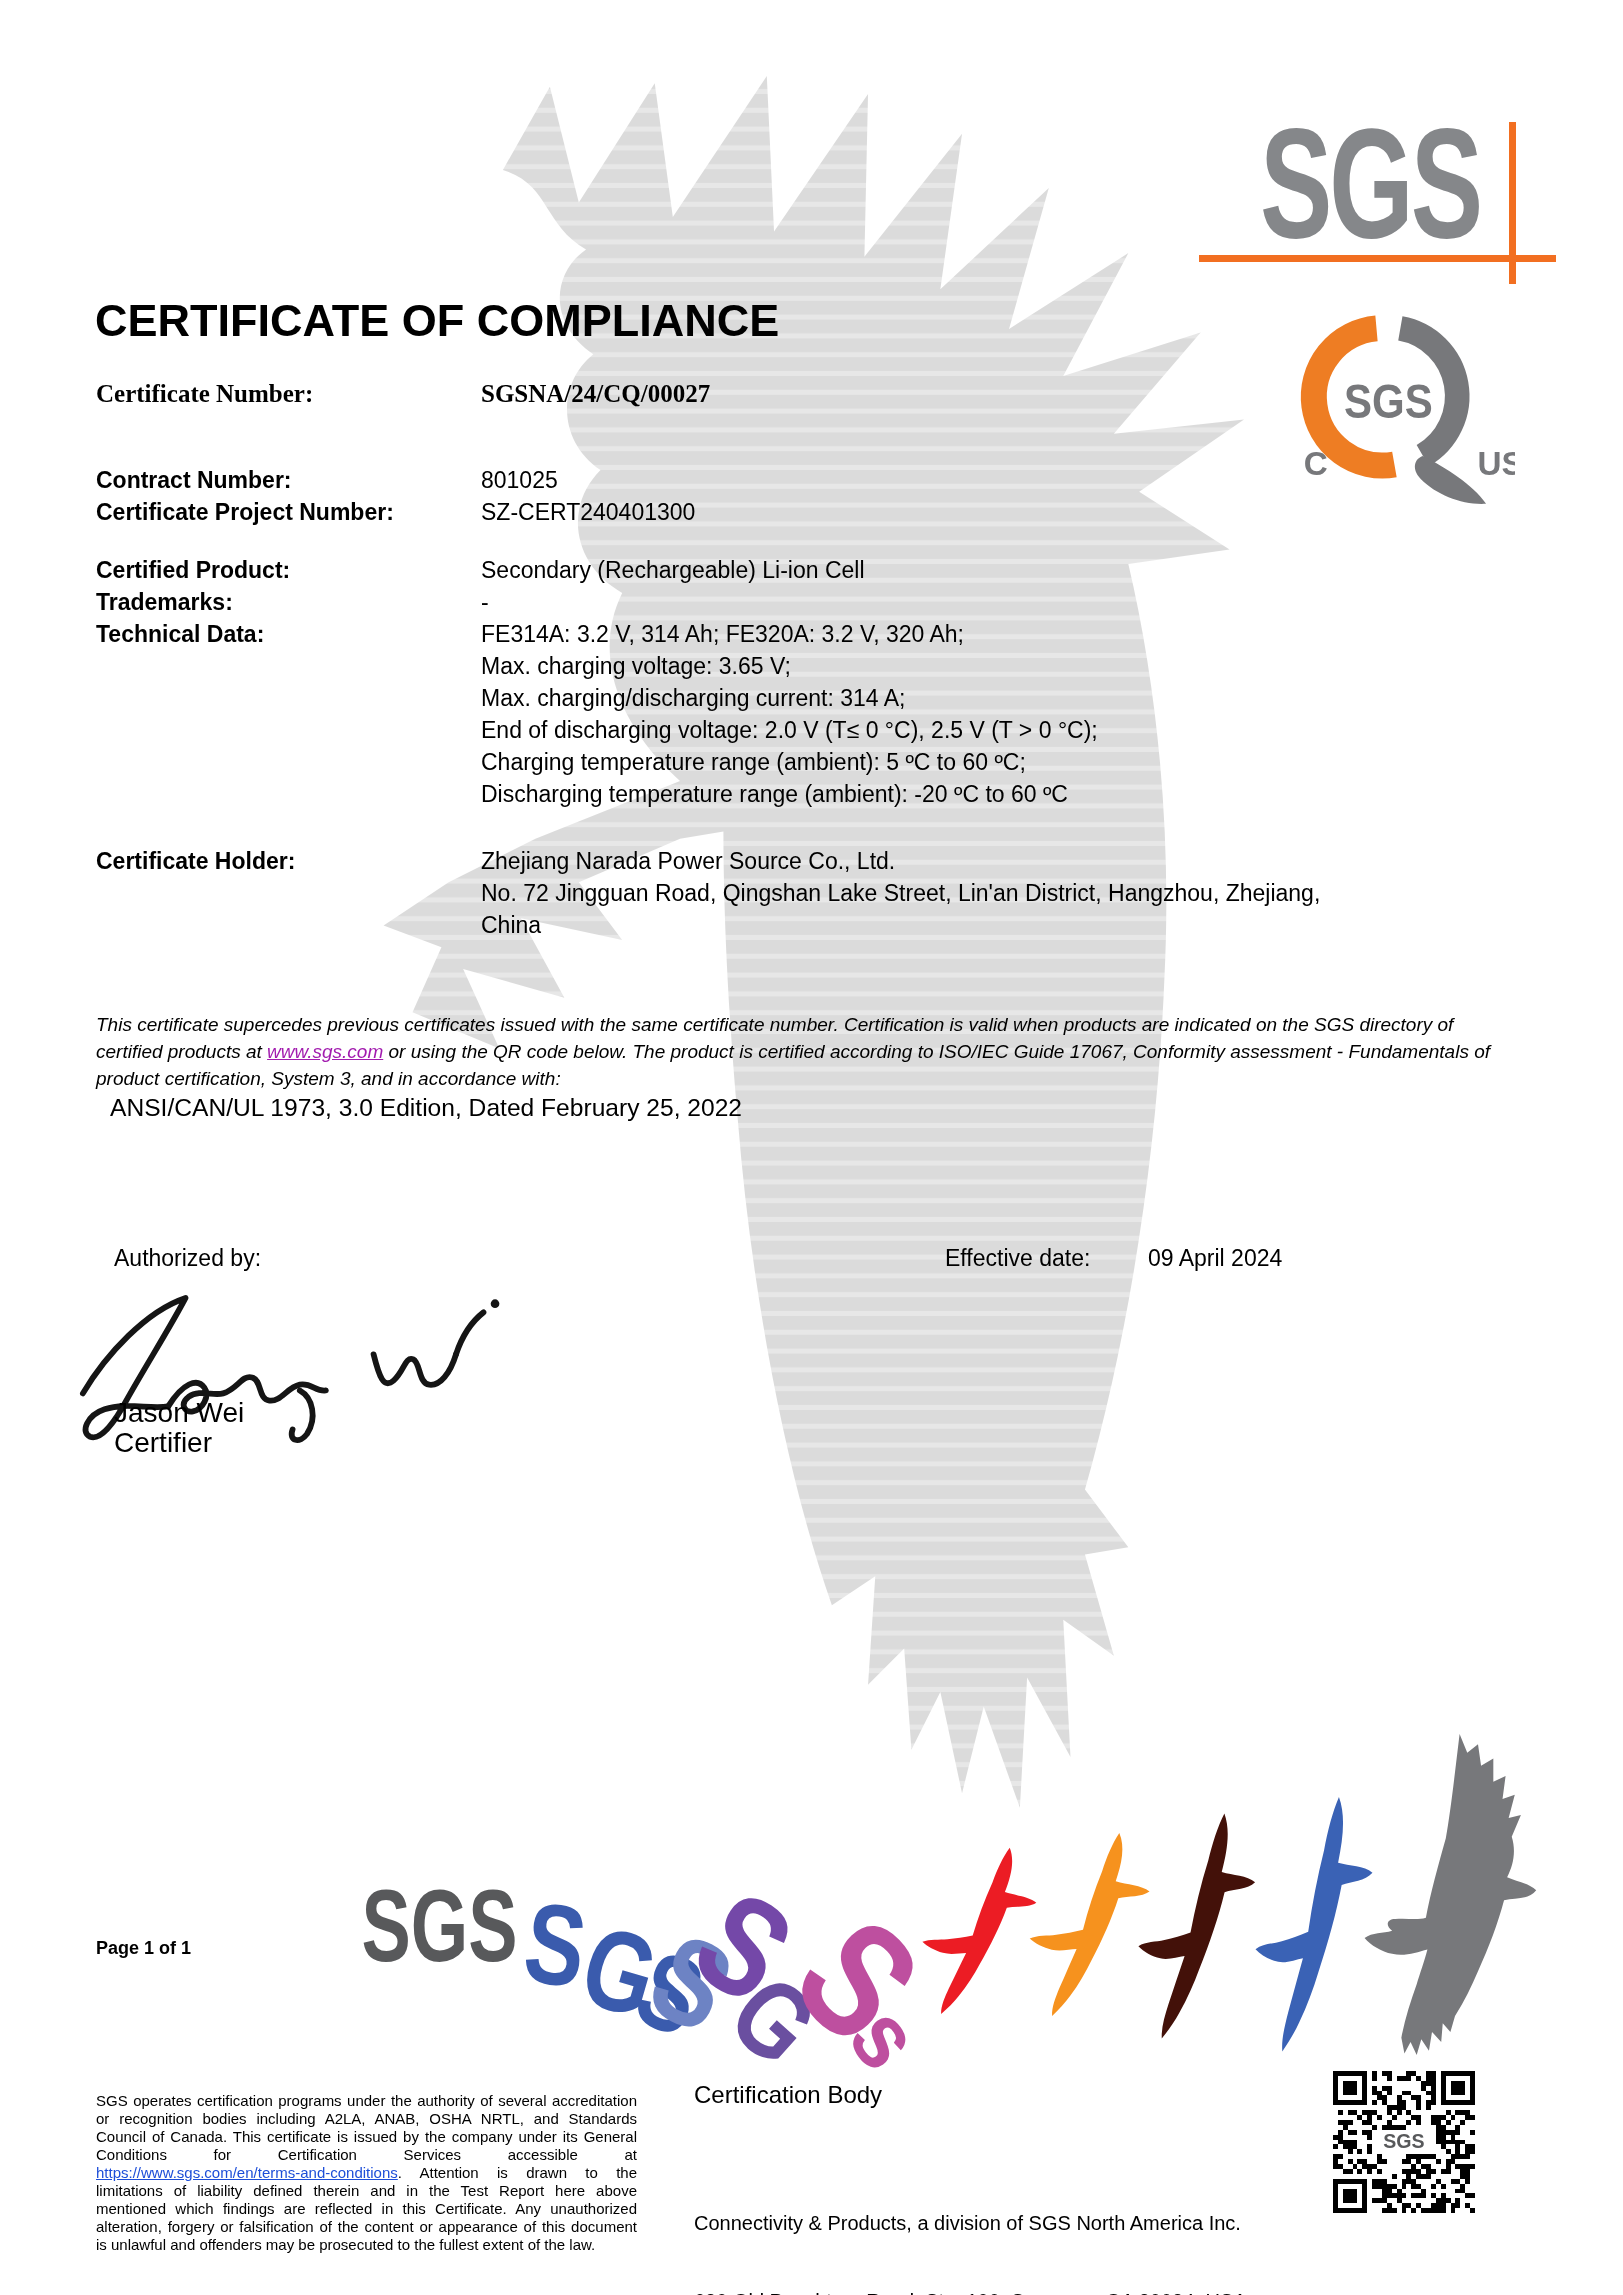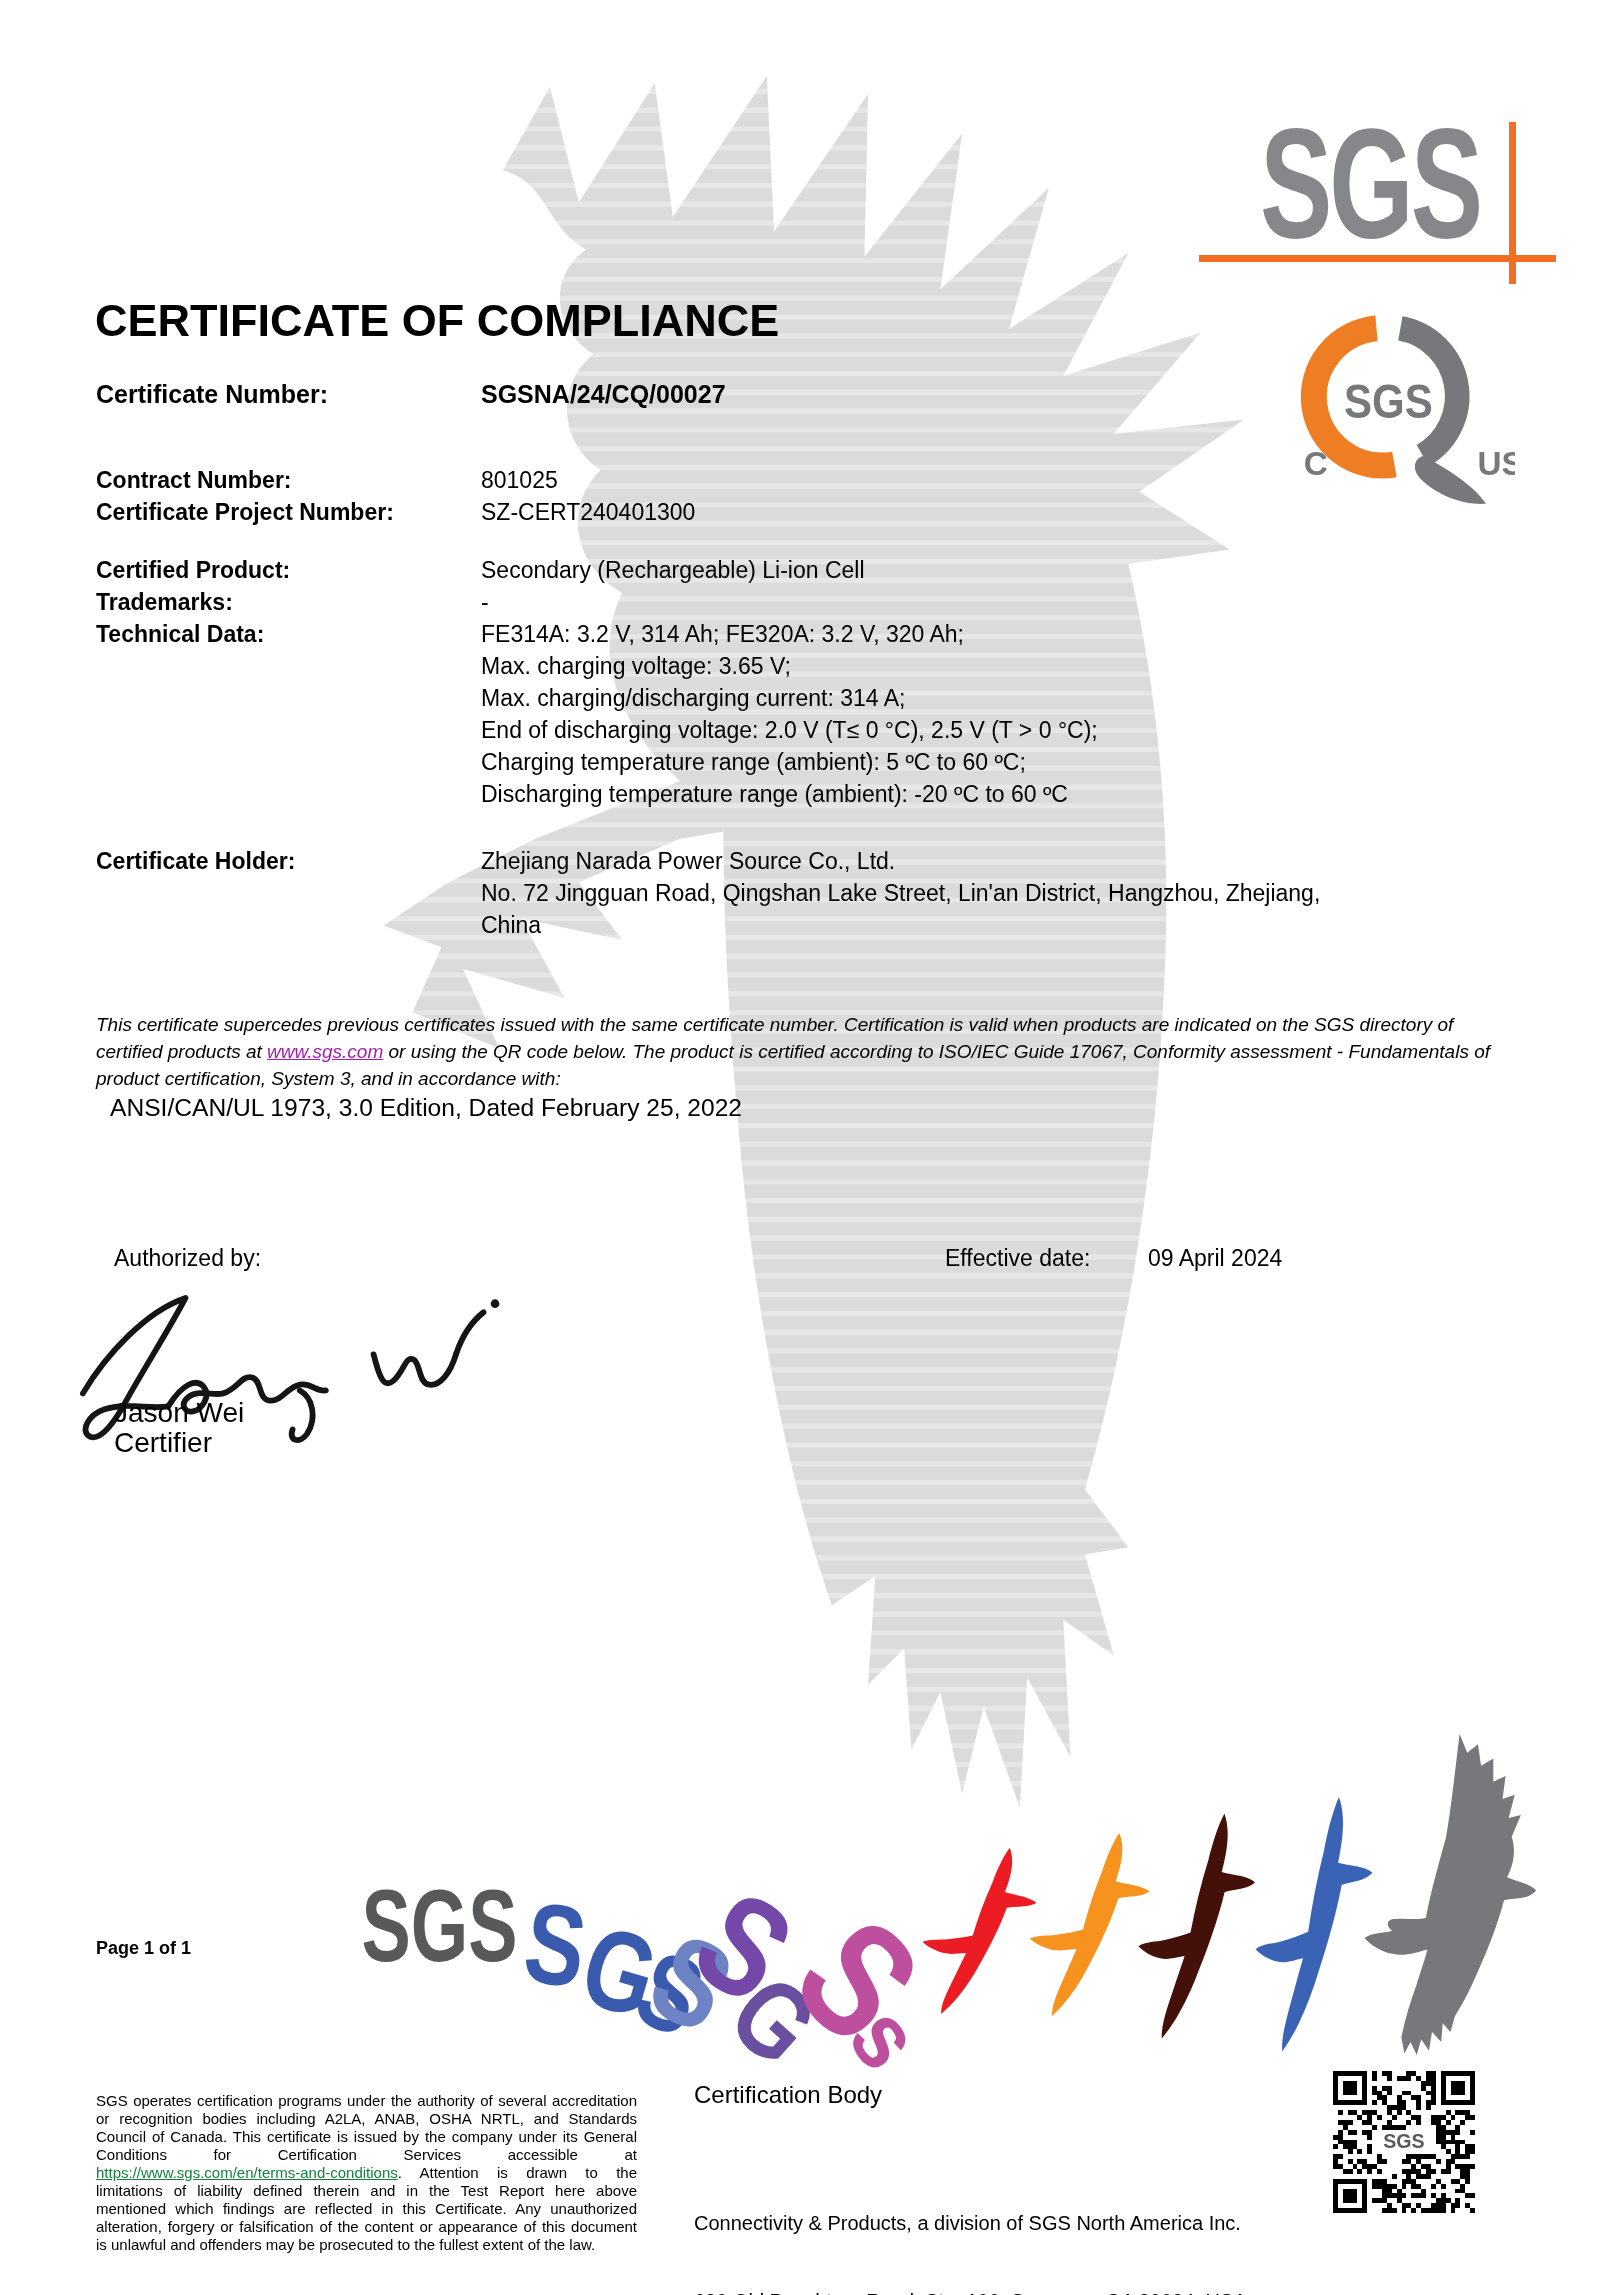--- a/index.html
+++ b/index.html
@@ -16,21 +16,21 @@
   }
   .logo-line-h{position:absolute;left:1199px;top:255px;width:357px;height:6.5px;background:#F26F21;}
   .logo-line-v{position:absolute;left:1509px;top:122px;width:6.5px;height:162px;background:#F26F21;}
   
   .page-title{position:absolute;left:95px;top:295px;font-size:45px;font-weight:bold;letter-spacing:0px;}
   
   .info{position:absolute;left:96px;top:378px;width:1446px;font-size:23px;line-height:32px;}
   .row{display:flex;}
   .lbl{width:385px;font-weight:bold;flex:none;}
   .val{flex:1;}
-  .row.big{font-size:25px;}
+  .row.big{font-size:25px;font-family:Liberation Serif, serif;}
   .row.big .val{font-weight:bold;}
   .gap-a{height:54px;}
   .gap-b{height:26px;}
   .gap-c{height:35px;}
   
   .disclaimer{
     position:absolute;left:96px;top:1011px;width:1407px;
     font-size:19px;line-height:27px;font-style:italic;
   }
   .disclaimer a{color:#a21caf;}
@@ -41,21 +41,21 @@
   .effective .e-lbl{width:203px;flex:none;}
   .signer{position:absolute;left:114px;top:1398px;font-size:28px;line-height:30px;}
   
   .page-number{position:absolute;left:96px;top:1938px;font-size:18px;font-weight:bold;}
   .legal{
     position:absolute;left:96px;top:2092px;width:541px;
     font-size:15px;line-height:18px;
   }
   .legal-line{text-align:justify;text-align-last:justify;}
   .legal-line.last{text-align-last:left;}
-  .legal a{color:#15803d;}
+  .legal a{color:#1d4ed8;}
   .cb-head{position:absolute;left:694px;top:2081px;font-size:24px;font-weight:normal;}
   .cb-addr{position:absolute;left:694px;top:2158px;font-size:20px;line-height:26px;white-space:pre-wrap;}
   
   .watermark{position:absolute;left:0;top:0;width:1624px;height:2295px;pointer-events:none;}
   .qmark{position:absolute;left:1298px;top:307px;width:217px;height:210px;}
   .signature{position:absolute;left:61px;top:1269px;width:521px;height:188px;}
   .birds{position:absolute;left:318px;top:1721px;width:1305px;height:376px;}
   .qr{position:absolute;left:1333px;top:2071px;width:142px;height:142px;}
 </style>
 </head>

